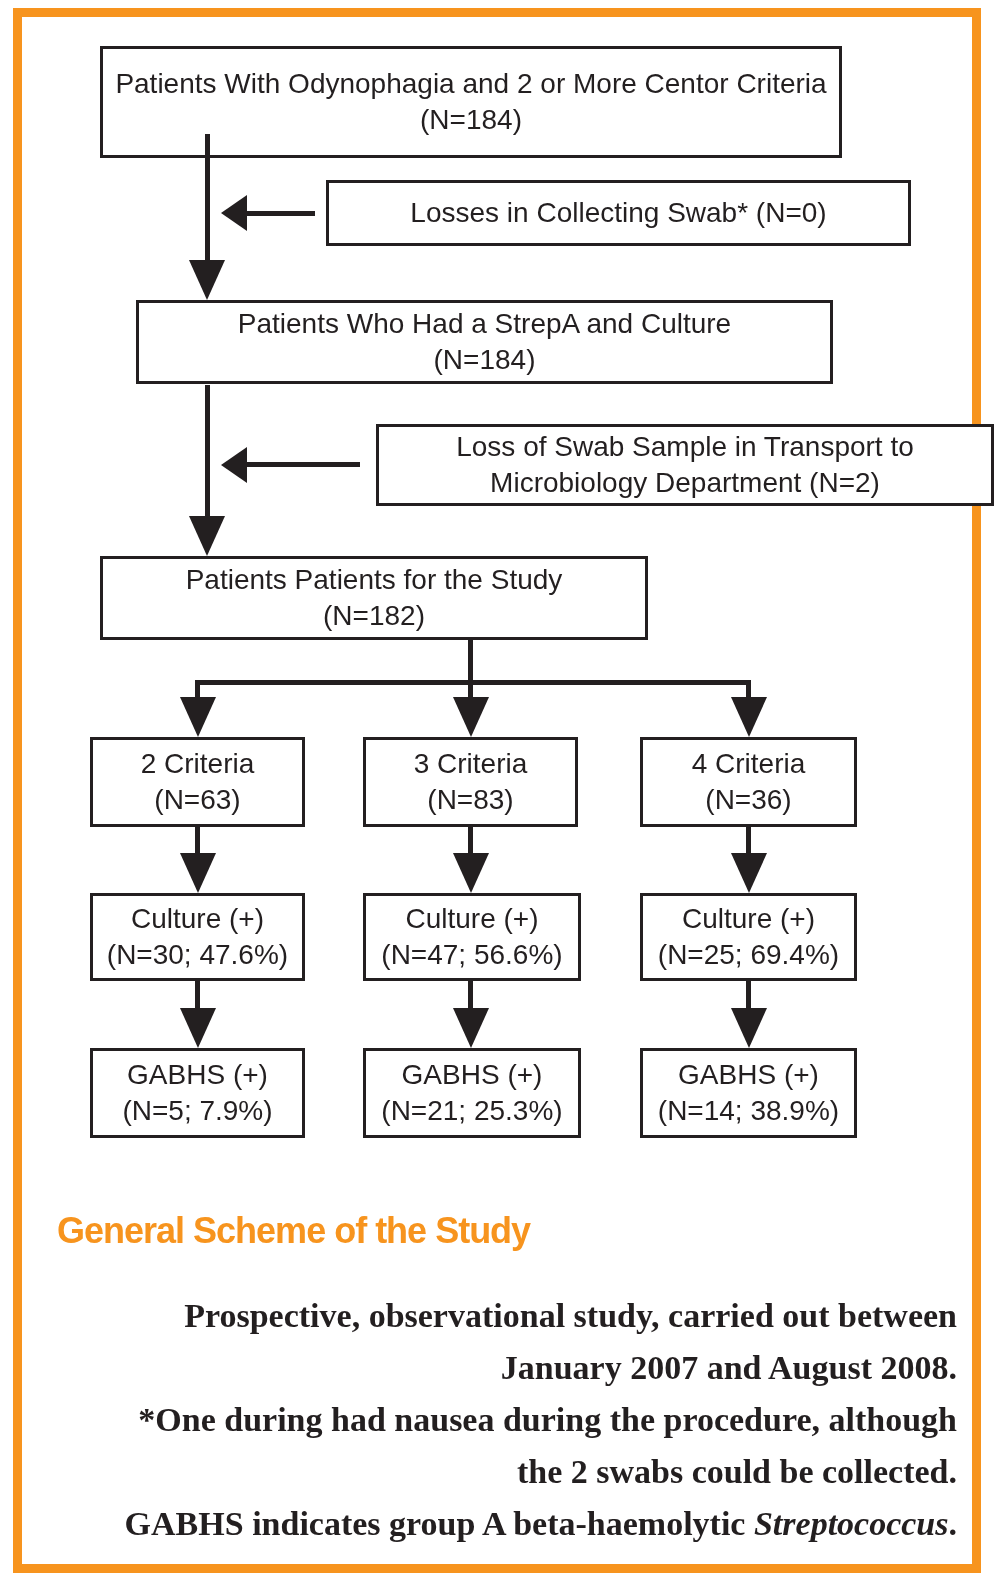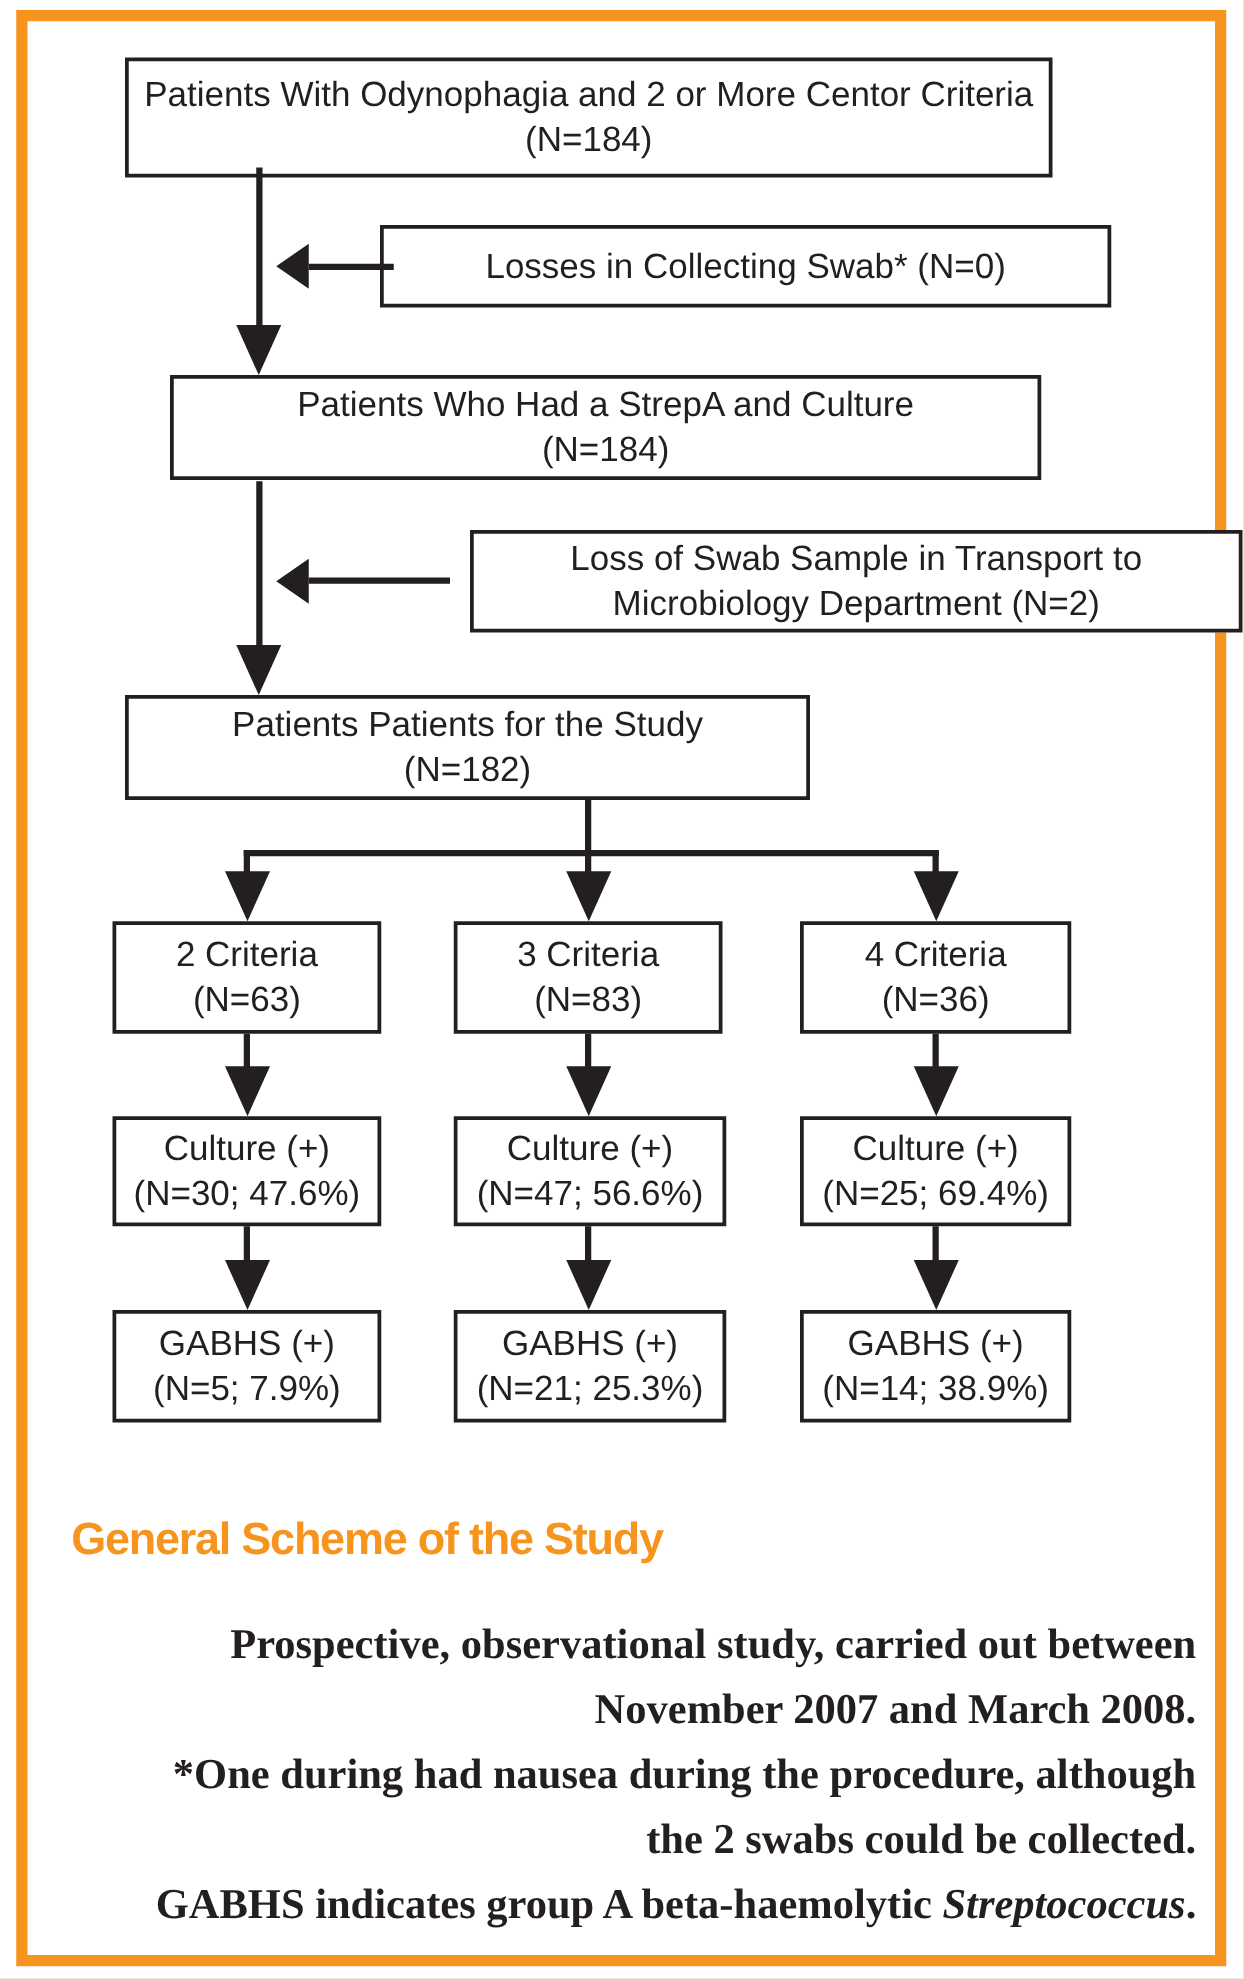--- a/index.html
+++ b/index.html
@@ -74,29 +74,29 @@
     text-align:right;
   }
   .cap-line{display:block;}
 </style>
 </head>
 <body>
 
 <div class="page">
   <div class="frame"></div>
 
-  <div class="box" style="left:100px;top:46px;width:742px;height:96px">
+  <div class="box" style="left:100px;top:46px;width:742px;height:112px">
     <span>Patients With Odynophagia and 2 or More Centor Criteria</span>
     <span>(N=184)</span>
   </div>
 
   <div class="vline" style="left:205px;top:134px;height:130px"></div>
   <div class="arrow-down" style="left:189px;top:260px"></div>
 
-  <div class="box" style="left:304px;top:180px;width:585px;height:66px">
+  <div class="box" style="left:326px;top:180px;width:585px;height:66px">
     <span>Losses in Collecting Swab* (N=0)</span>
   </div>
   <div class="hline" style="left:247px;top:211px;width:68px"></div>
   <div class="arrow-left" style="left:221px;top:195px"></div>
 
   <div class="box" style="left:136px;top:300px;width:697px;height:84px">
     <span>Patients Who Had a StrepA and Culture</span>
     <span>(N=184)</span>
   </div>
 
@@ -174,18 +174,18 @@
   </div>
   <div class="box" style="left:640px;top:1048px;width:217px;height:90px">
     <span>GABHS (+)</span>
     <span>(N=14; 38.9%)</span>
   </div>
 
   <h1 class="scheme-title">General Scheme of the Study</h1>
 
   <div class="caption">
     <span class="cap-line">Prospective, observational study, carried out between</span>
-    <span class="cap-line">November 2007 and March 2008.</span>
+    <span class="cap-line">January 2007 and August 2008.</span>
     <span class="cap-line">*One during had nausea during the procedure, although</span>
     <span class="cap-line">the 2 swabs could be collected.</span>
     <span class="cap-line"><span>GABHS indicates group A beta-haemolytic </span><i>Streptococcus</i><span>.</span></span>
   </div>
 </div>
 
 </body></html>

